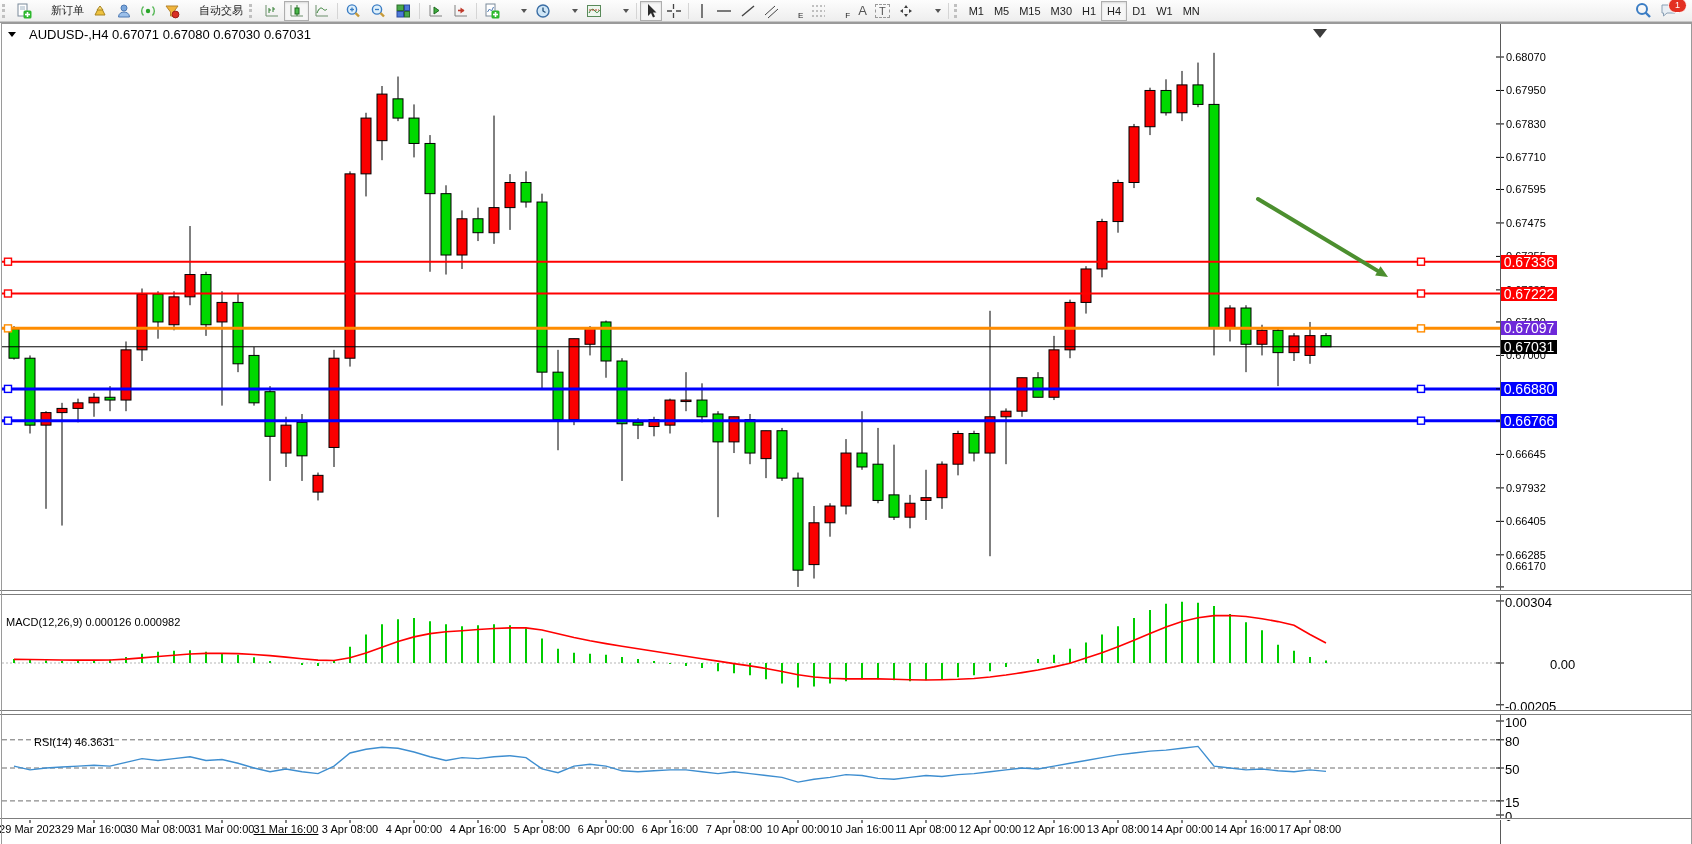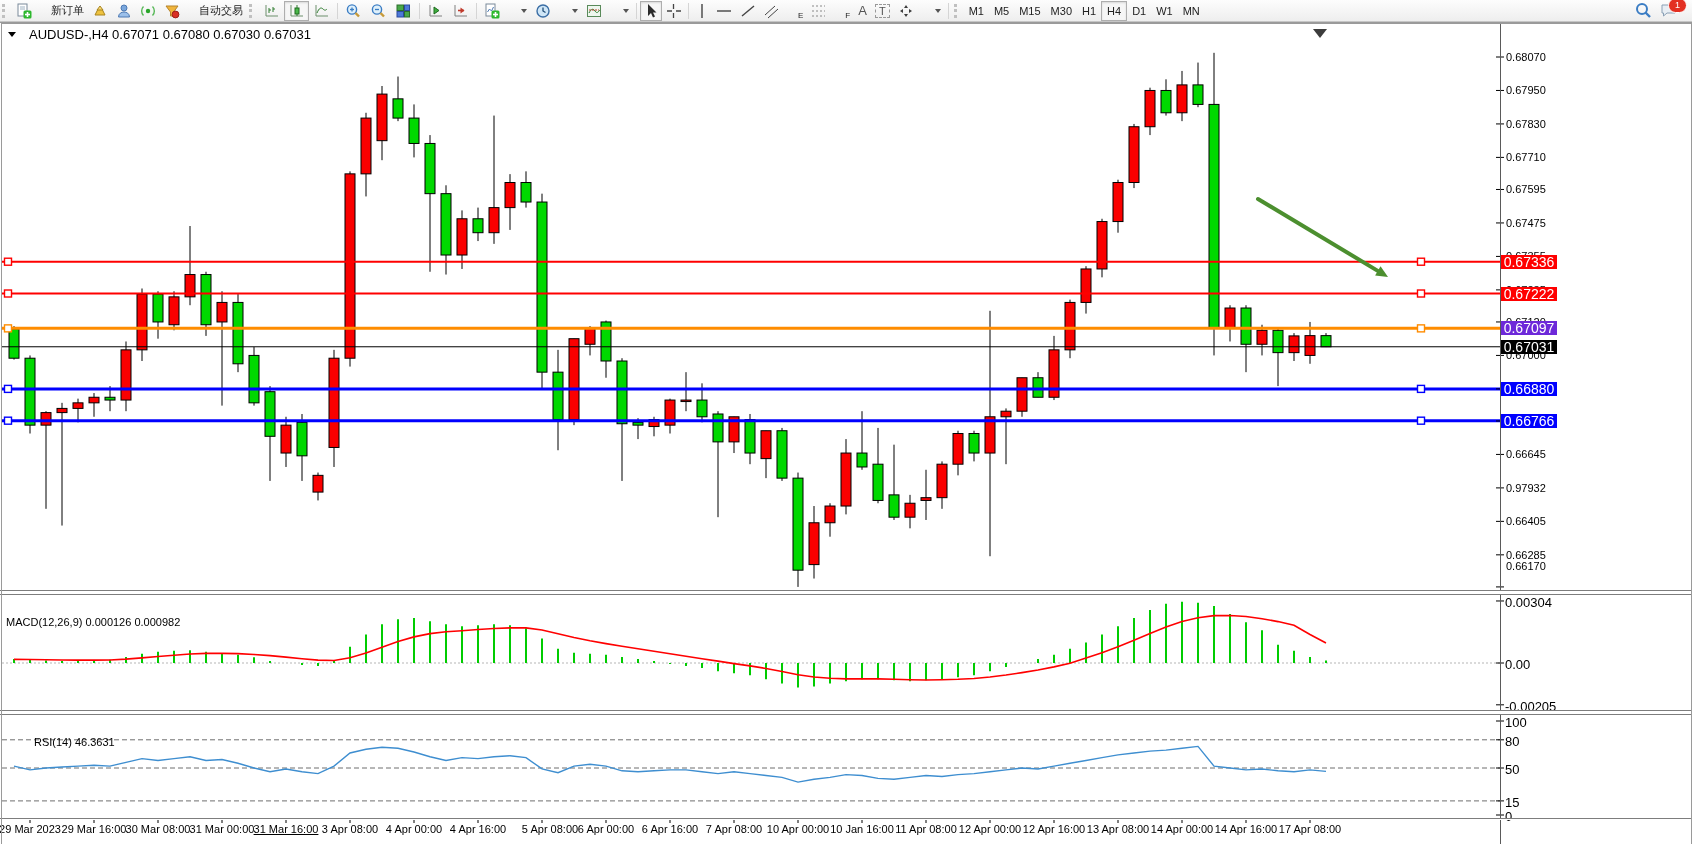--- a/index.html
+++ b/index.html
@@ -611,21 +611,21 @@
         <div class="price-tick" style="top: 292.955px;">0.67120</div>
         <div class="price-tick" style="top: 326.423px;">0.67000</div>
         <div class="price-tick" style="top: 359.891px;">0.66880</div>
         <div class="price-tick" style="top: 391.964px;">0.66765</div>
         <div class="price-tick" style="top: 425.432px;">0.66645</div>
         <div class="price-tick" style="top: 458.9px;">0.97932</div>
         <div class="price-tick" style="top: 492.368px;">0.66405</div>
         <div class="price-tick" style="top: 525.836px;">0.66285</div>
         <div class="price-tick" style="top: 537px;">0.66170</div>
         <div class="ind-tick" style="top: 571.984px;">0.00304</div>
-        <div class="ind-tick" style="top: 634px;">0.00</div>
+        <div class="ind-tick" style="top: 634px; margin-left: 45px;">0.00</div>
         <div class="ind-tick" style="top: 675.82px;">-0.00205</div>
         <div class="ind-tick" style="top: 692px;">100</div>
         <div class="ind-tick" style="top: 710.8px;">80</div>
         <div class="ind-tick" style="top: 739px;">50</div>
         <div class="ind-tick" style="top: 771.9px;">15</div>
         <div class="ind-tick" style="top: 786px;">0</div>
         <div class="price-tag" style="top: 231.713px; background: rgb(255, 0, 0);">0.67336</div>
         <div class="price-tag" style="top: 263.507px; background: rgb(255, 0, 0);">0.67222</div>
         <div class="price-tag" style="top: 298.37px; background: #6d28d9;">0.67097</div>
         <div class="price-tag" style="top: 316.777px; background: rgb(0, 0, 0);">0.67031</div>
@@ -634,21 +634,21 @@
       </div>
     <div id="time-axis">
         <div class="time-label" style="left: -18px;">29 Mar 2023</div>
         <div class="time-label" style="left: 46px;">29 Mar 16:00</div>
         <div class="time-label" style="left: 110px;">30 Mar 08:00</div>
         <div class="time-label" style="left: 174px;">31 Mar 00:00</div>
         <div class="time-label" style="left: 238px; text-decoration: underline;">31 Mar 16:00</div>
         <div class="time-label" style="left: 302px;">3 Apr 08:00</div>
         <div class="time-label" style="left: 366px;">4 Apr 00:00</div>
         <div class="time-label" style="left: 430px;">4 Apr 16:00</div>
-        <div class="time-label" style="left: 494px; margin-left: 8px;">5 Apr 08:00</div>
+        <div class="time-label" style="left: 494px;">5 Apr 08:00</div>
         <div class="time-label" style="left: 558px;">6 Apr 00:00</div>
         <div class="time-label" style="left: 622px;">6 Apr 16:00</div>
         <div class="time-label" style="left: 686px;">7 Apr 08:00</div>
         <div class="time-label" style="left: 750px;">10 Apr 00:00</div>
         <div class="time-label" style="left: 814px;">10 Jan 16:00</div>
         <div class="time-label" style="left: 878px;">11 Apr 08:00</div>
         <div class="time-label" style="left: 942px;">12 Apr 00:00</div>
         <div class="time-label" style="left: 1006px;">12 Apr 16:00</div>
         <div class="time-label" style="left: 1070px;">13 Apr 08:00</div>
         <div class="time-label" style="left: 1134px;">14 Apr 00:00</div>

